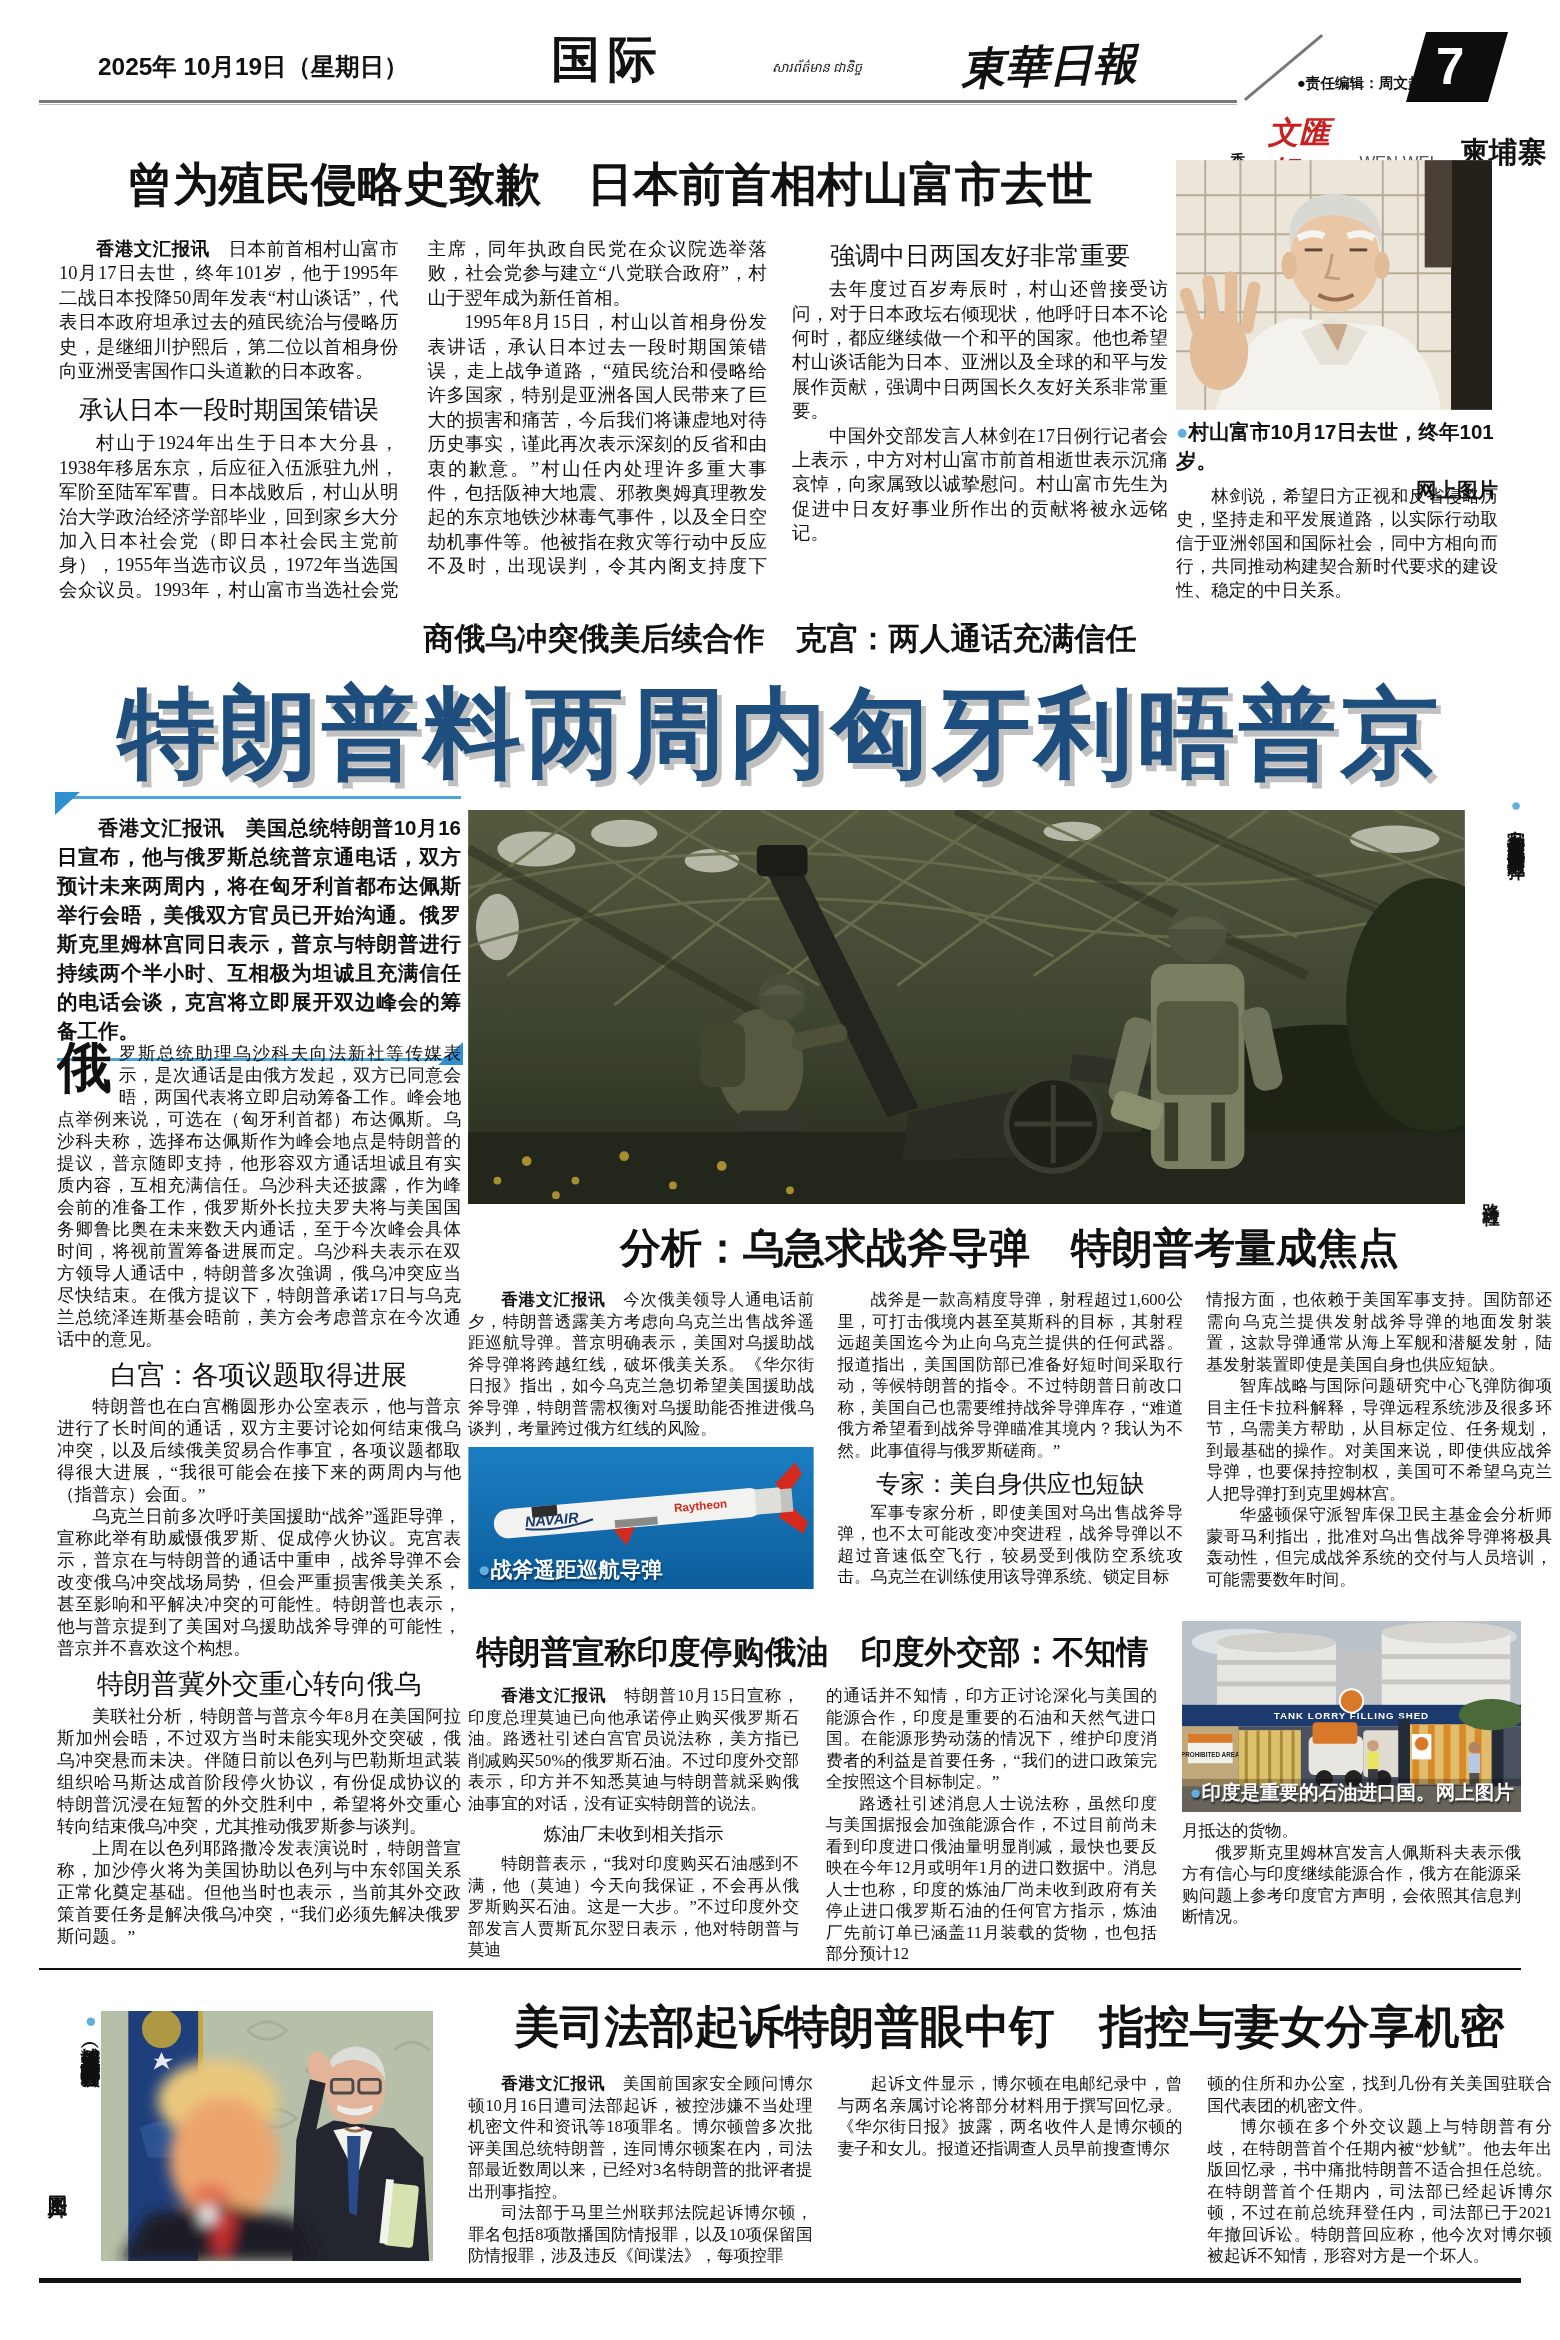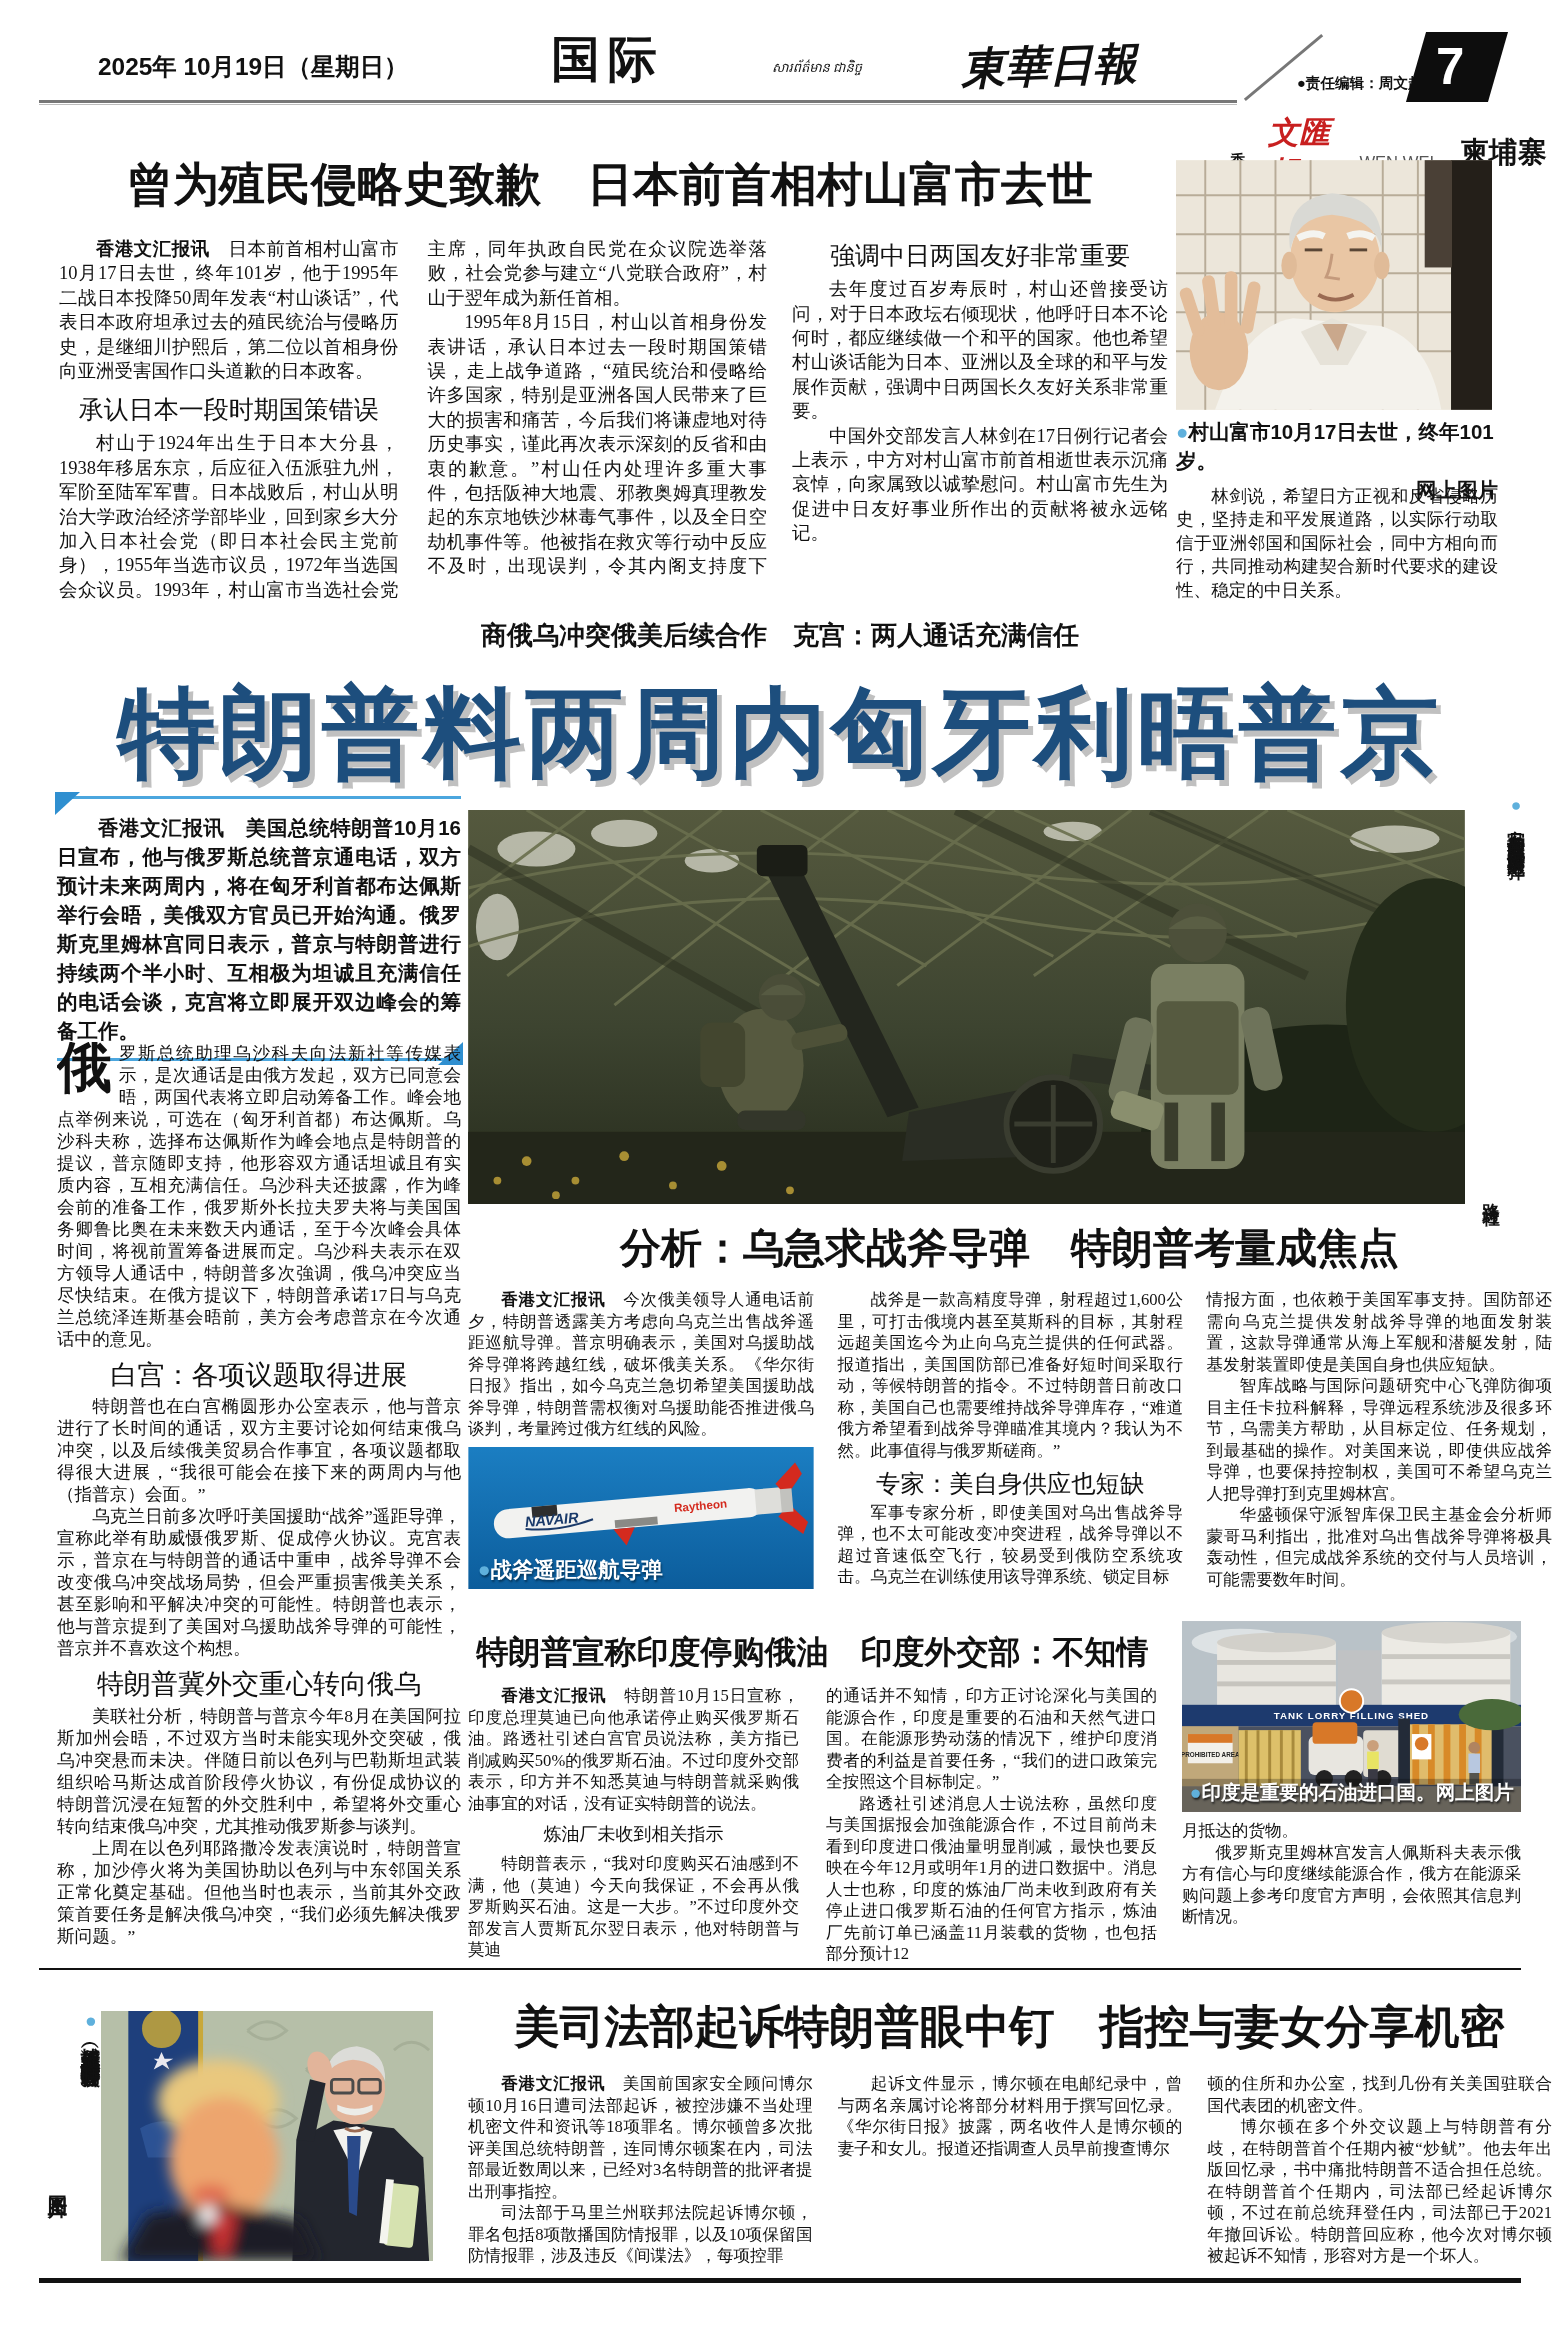--- a/index.html
+++ b/index.html
@@ -112,21 +112,21 @@
   </svg>
 </div>
 <div class="abs cap" style="left:1176px;top:417px;width:322px;font-size:20.5px;line-height:29px">
   <span class="bullet">●</span><span>村山富市10月17日去世，终年101岁。</span>
   <div style="text-align:right">网上图片</div>
 </div>
 <div class="abs jt" style="left:1176px;top:485px;width:322px;height:122px;font-size:17.6px;line-height:23.4px;overflow:hidden">
   <p>林剑说，希望日方正视和反省侵略历史，坚持走和平发展道路，以实际行动取信于亚洲邻国和国际社会，同中方相向而行，共同推动构建契合新时代要求的建设性、稳定的中日关系。</p>
 </div>
 
-<div class="abs hei" style="left:39px;top:618px;width:1482px;text-align:center;font-size:26px">商俄乌冲突俄美后续合作　克宫：两人通话充满信任</div>
+<div class="abs hei" style="left:39px;top:618px;width:1482px;text-align:center;font-size:31px">商俄乌冲突俄美后续合作　克宫：两人通话充满信任</div>
 <div class="abs hei" style="left:39px;top:669px;width:1482px;text-align:center;font-size:98px;color:#1d4e7d;letter-spacing:3.9px;white-space:nowrap;text-shadow:4.9px 5.9px 0 rgba(140,140,140,.55)">特朗普料两周内匈牙利晤普京</div>
 
 <div class="abs" style="left:57px;top:796px;width:404px;border-top:3.9px solid #4ba6de;border-bottom:3.9px solid #4ba6de;padding:13.7px 0">
   <div class="corner-tl"></div>
   <div class="corner-br"></div>
   <p class="hei jt" style="font-size:20.5px;line-height:29px"><b>香港文汇报讯</b><span>　美国总统特朗普10月16日宣布，他与俄罗斯总统普京通电话，双方预计未来两周内，将在匈牙利首都布达佩斯举行会晤，美俄双方官员已开始沟通。俄罗斯克里姆林宫同日表示，普京与特朗普进行持续两个半小时、互相极为坦诚且充满信任的电话会谈，克宫将立即展开双边峰会的筹备工作。</span></p>
 </div>
 
 <div class="abs jt b18" style="left:57px;top:1042px;width:404px;height:922px;font-size:17.6px;line-height:22px;overflow:hidden">
   <p class="noind"><span class="dropcap">俄</span><span>罗斯总统助理乌沙科夫向法新社等传媒表示，是次通话是由俄方发起，双方已同意会晤，两国代表将立即启动筹备工作。峰会地点举例来说，可选在（匈牙利首都）布达佩斯。乌沙科夫称，选择布达佩斯作为峰会地点是特朗普的提议，普京随即支持，他形容双方通话坦诚且有实质内容，互相充满信任。乌沙科夫还披露，作为峰会前的准备工作，俄罗斯外长拉夫罗夫将与美国国务卿鲁比奥在未来数天内通话，至于今次峰会具体时间，将视前置筹备进展而定。乌沙科夫表示在双方领导人通话中，特朗普多次強调，俄乌冲突应当尽快结束。在俄方提议下，特朗普承诺17日与乌克兰总统泽连斯基会晤前，美方会考虑普京在今次通话中的意见。</span></p>

